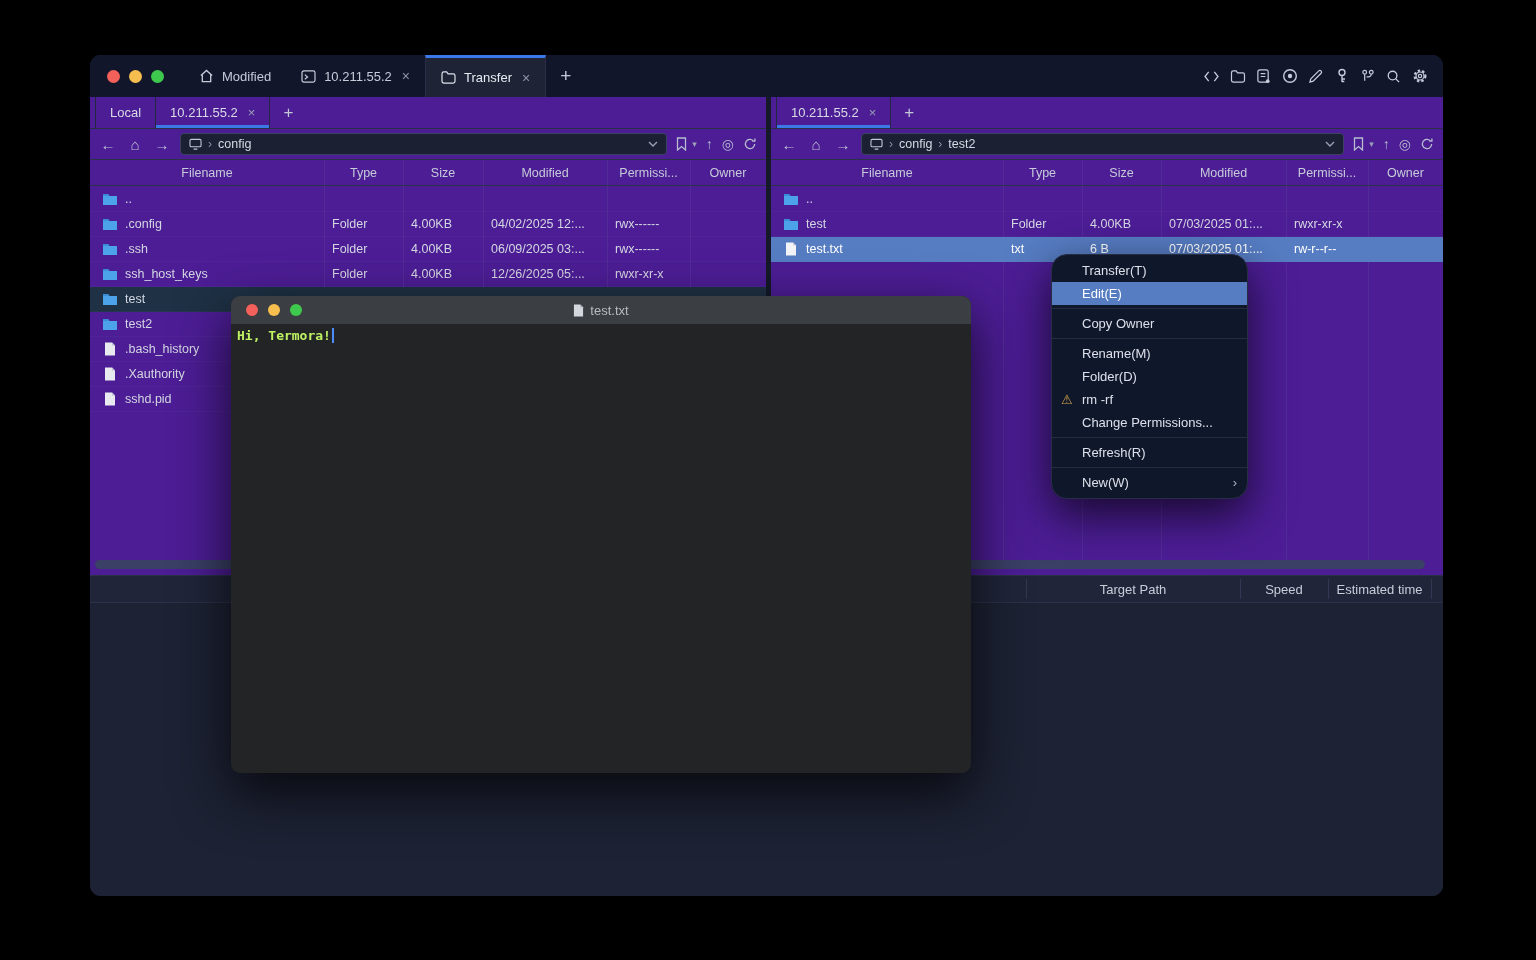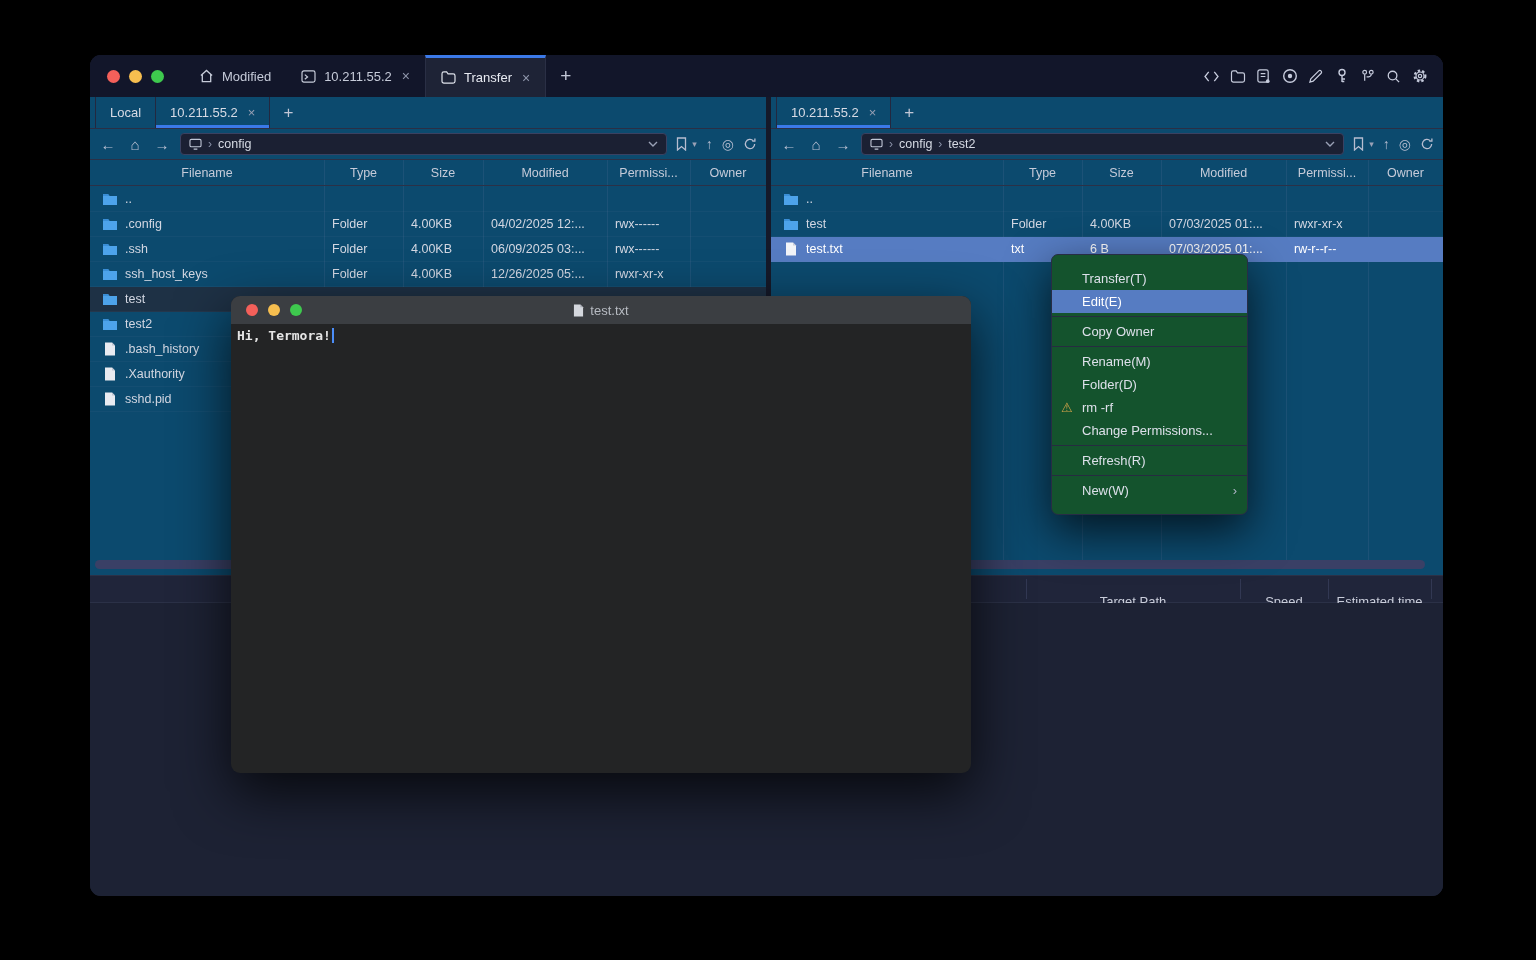--- a/index.html
+++ b/index.html
@@ -22,21 +22,21 @@
                   border-left:1px solid #2a2f45; border-right:1px solid #2a2f45; color:#e8ebf2; }
   .t-close { color:#8f96ab; font-size:14px; margin-left:2px; }
   .t-plus { display:flex; align-items:center; padding:0 14px; color:#c2c7d6; font-size:19px; }
   .tb-actions { margin-left:auto; display:flex; align-items:center; gap:9px; padding-right:15px; }
   .tb-actions .ic { width:17px; height:17px; display:flex; align-items:center; justify-content:center;
                     color:#c6cbdc; }
   svg { display:block; }
 
   
   .panes { position:absolute; top:42px; left:0; right:0; height:478px; display:flex; }
-  .pane { position:relative; background:#0c4a6e; }
+  .pane { position:relative; background:#4c1d95; }
   .pane.left { width:676px; }
   .pane.right { width:672px; }
   .pane-split { width:5px; background:#151929; cursor:col-resize; }
 
   .pane-tabs { height:32px; border-bottom:1px solid #2a2f45; display:flex; align-items:stretch;
                padding-left:5px; }
   .ptab { display:flex; align-items:center; gap:8px; padding:0 14px; font-size:13px; color:#d8dbe5;
           border-left:1px solid #232840; border-right:1px solid #232840; position:relative; }
   .ptab + .ptab { border-left:none; }
   .ptab.active::after { content:""; position:absolute; left:0; right:0; bottom:0; height:3px; background:#3b79e8; }
@@ -74,38 +74,38 @@
 
   .hscroll { position:absolute; top:463px; height:9px; background:#3a4066; border-radius:5px; }
   .pane.left  .hscroll { left:5px; width:296px; }
   .pane.right .hscroll { left:5px; width:649px; }
 
   
   .xfer-head { position:absolute; top:520px; left:0; right:0; height:28px; background:#20253a;
                border-top:1px solid #2b3147; border-bottom:1px solid #2b3147;
                font-size:13px; color:#c9cdda; }
   .xh-line { position:absolute; top:3px; bottom:3px; width:1px; background:#323853; }
-  .xh-label { position:absolute; top:12px; height:100%; display:flex; align-items:center; justify-content:center; }
+  .xh-label { position:absolute; top:0; height:100%; display:flex; align-items:center; justify-content:center; }
   .xfer-body { position:absolute; top:548px; left:0; right:0; bottom:0; background:#1d2234; }
 
   
   .editor { position:absolute; left:231px; top:296px; width:740px; height:477px; border-radius:9px;
             overflow:hidden; background:#232425; box-shadow:0 20px 55px rgba(0,0,0,.75); z-index:50; }
   .ed-title { height:28px; background:#3b3e42; position:relative; display:flex; align-items:center; }
   .ed-lights { display:flex; gap:10px; align-items:center; padding-left:15px; }
   .ed-lights .light { width:12px; height:12px; }
   .ed-caption { position:absolute; left:0; right:0; display:flex; align-items:center; justify-content:center;
                 gap:6px; color:#b6bac1; font-size:13px; pointer-events:none; }
   .ed-body { padding:4px 6px; font-family:"DejaVu Sans Mono", monospace; font-size:13px;
-             font-weight:700; color:#e5e5e5; display:flex; align-items:center; }
+             font-weight:700; color:#bef264; display:flex; align-items:center; }
   .caret { width:2px; height:15px; background:#4b8df8; margin-left:1px; }
 
   
-  .ctx { position:absolute; left:1051px; top:254px; width:197px; background:#14532d;
-         border:1px solid #272d45; border-radius:7px; padding:12px 0; z-index:60;
+  .ctx { position:absolute; left:1051px; top:254px; width:197px; background:#0f172a;
+         border:1px solid #272d45; border-radius:16px; padding:4px 0; z-index:60;
          box-shadow:0 16px 45px rgba(0,0,0,.7); font-size:13px; color:#dde0ea; }
   .mi { height:23px; display:flex; align-items:center; padding:0 10px 0 30px; position:relative; }
   .mi.hl { background:#567cc2; color:#fff; }
   .mi .w-ic { position:absolute; left:9px; color:#d5a54a; font-size:13px; line-height:1; }
   .mi .sub { margin-left:auto; color:#aeb4c6; font-size:13px; }
   .msep { height:1px; background:#262c40; margin:3px 0; }
 
   .tl-red{background:#f4605a;} .tl-yel{background:#f6be4f;} .tl-grn{background:#3ec94e;}
 </style>
 </head>

